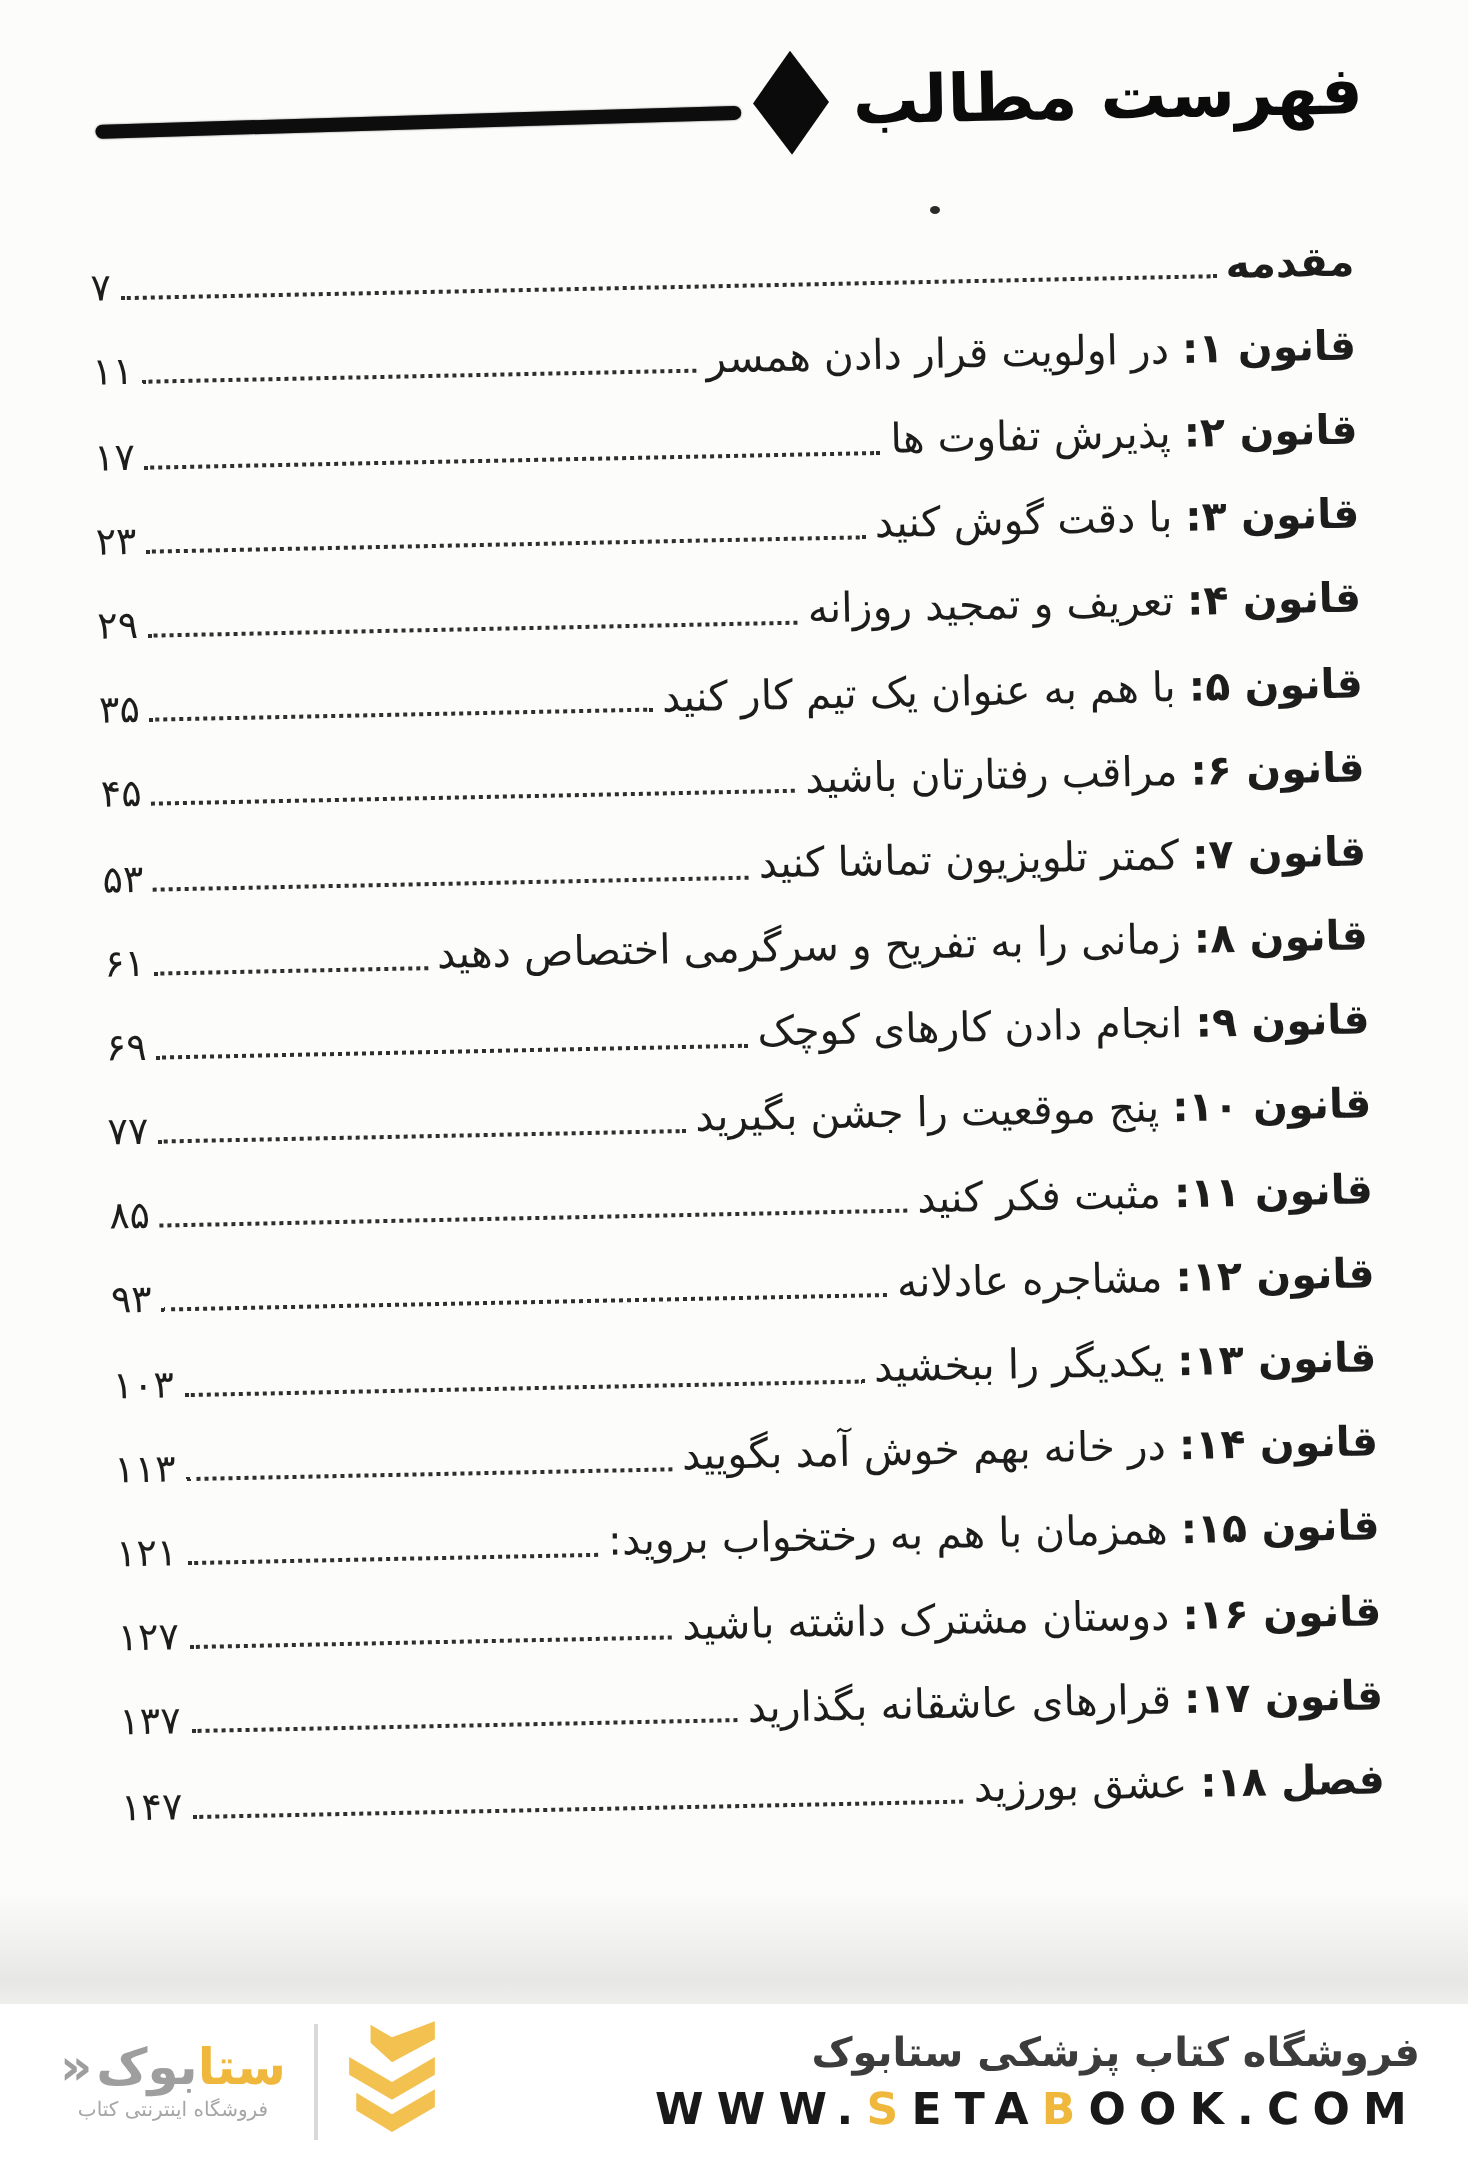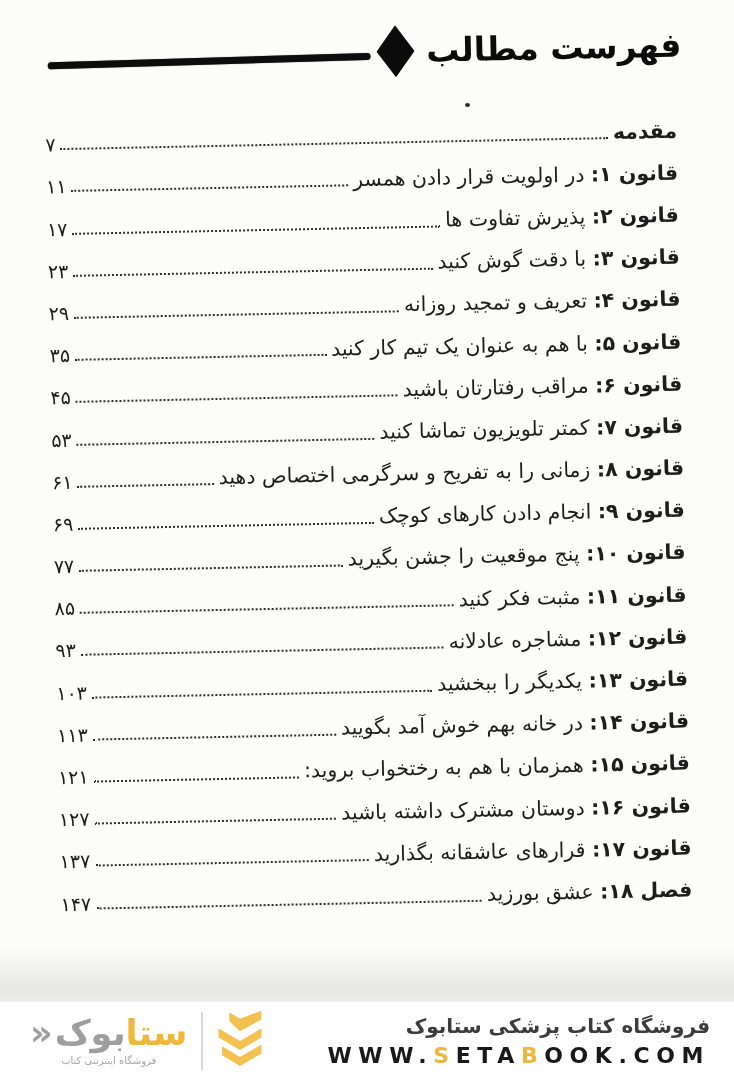--- a/index.html
+++ b/index.html
@@ -70,21 +70,21 @@
   }
   .site-footer{
     position:absolute;top:1002px;left:0;right:0;bottom:0;
     background:#ffffff;
     display:flex;justify-content:space-between;align-items:center;
     padding:0 18px 0 30px;box-sizing:border-box;
   }
   .brand{display:flex;align-items:center;}
   .brand-words{display:flex;flex-direction:column;align-items:center;}
   .brand-wordmark{
-    direction:rtl;font-size:35px;font-weight:700;line-height:1;
+    direction:rtl;font-size:25px;font-weight:700;line-height:1;
     white-space:nowrap;letter-spacing:.01em;
   }
   .brand-wordmark .gold{color:var(--gold,#efb83d);}
   .brand-wordmark .lg{color:var(--logo_gray,#9e9e9e);}
   .brand-wordmark .chev{font-weight:700;margin-right:2px;}
   .brand-sub{
     color:#a6a6a6;font-size:10px;margin-top:4px;white-space:nowrap;direction:rtl;
   }
   .brand-divider{width:2px;height:58px;background:#d9d9d9;margin:0 12px 0 14px;}
   .brand-emblem{width:50px;height:68px;display:block;}

